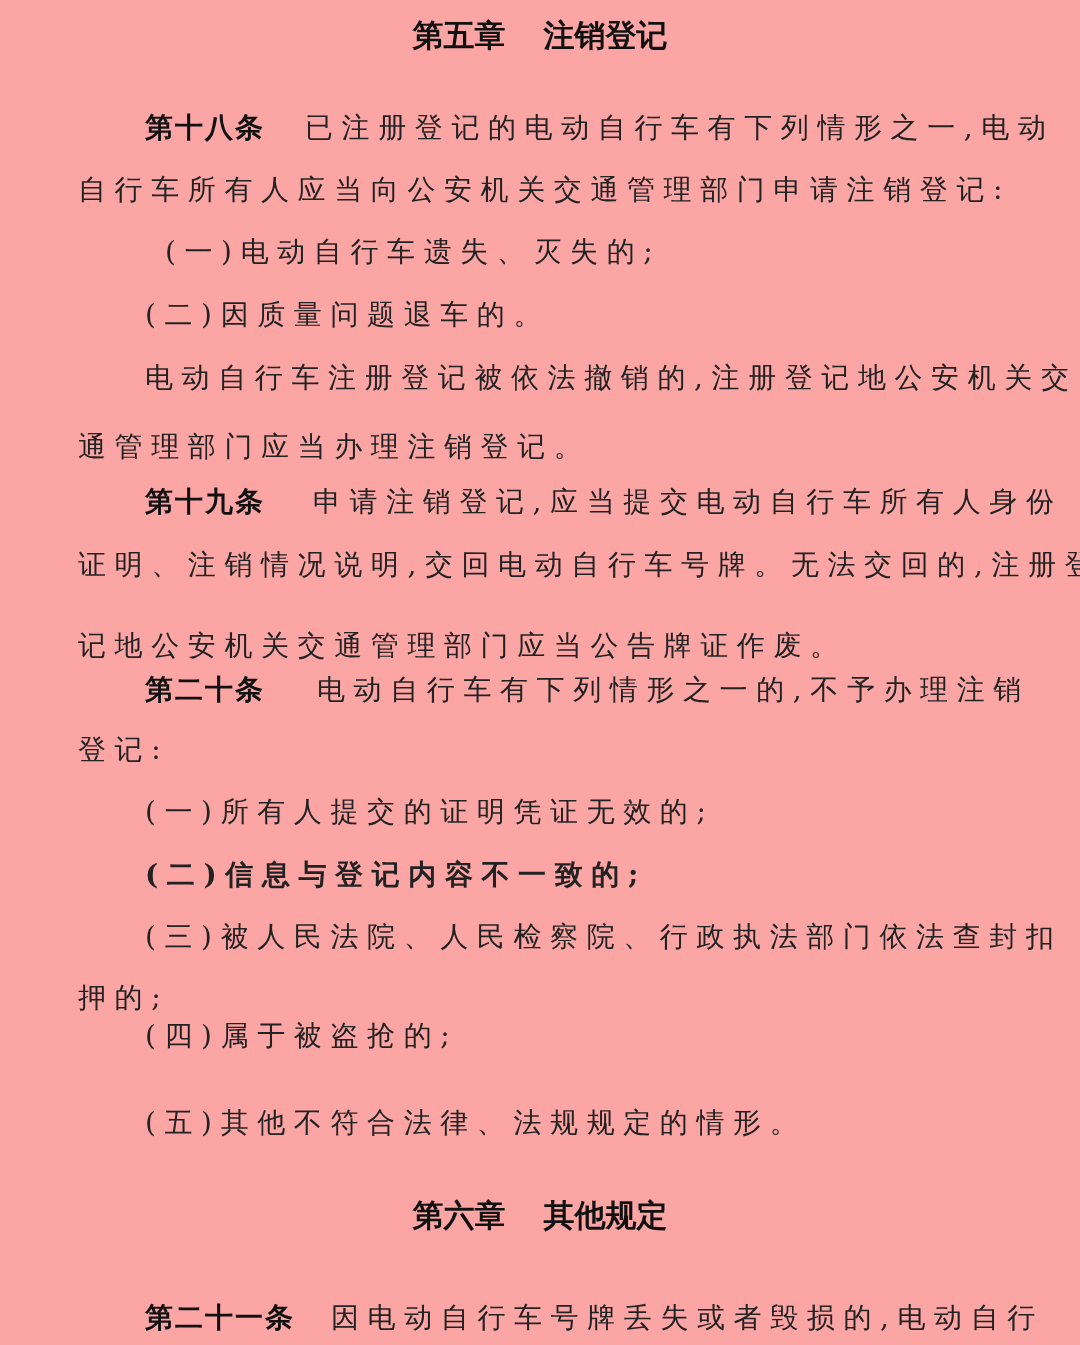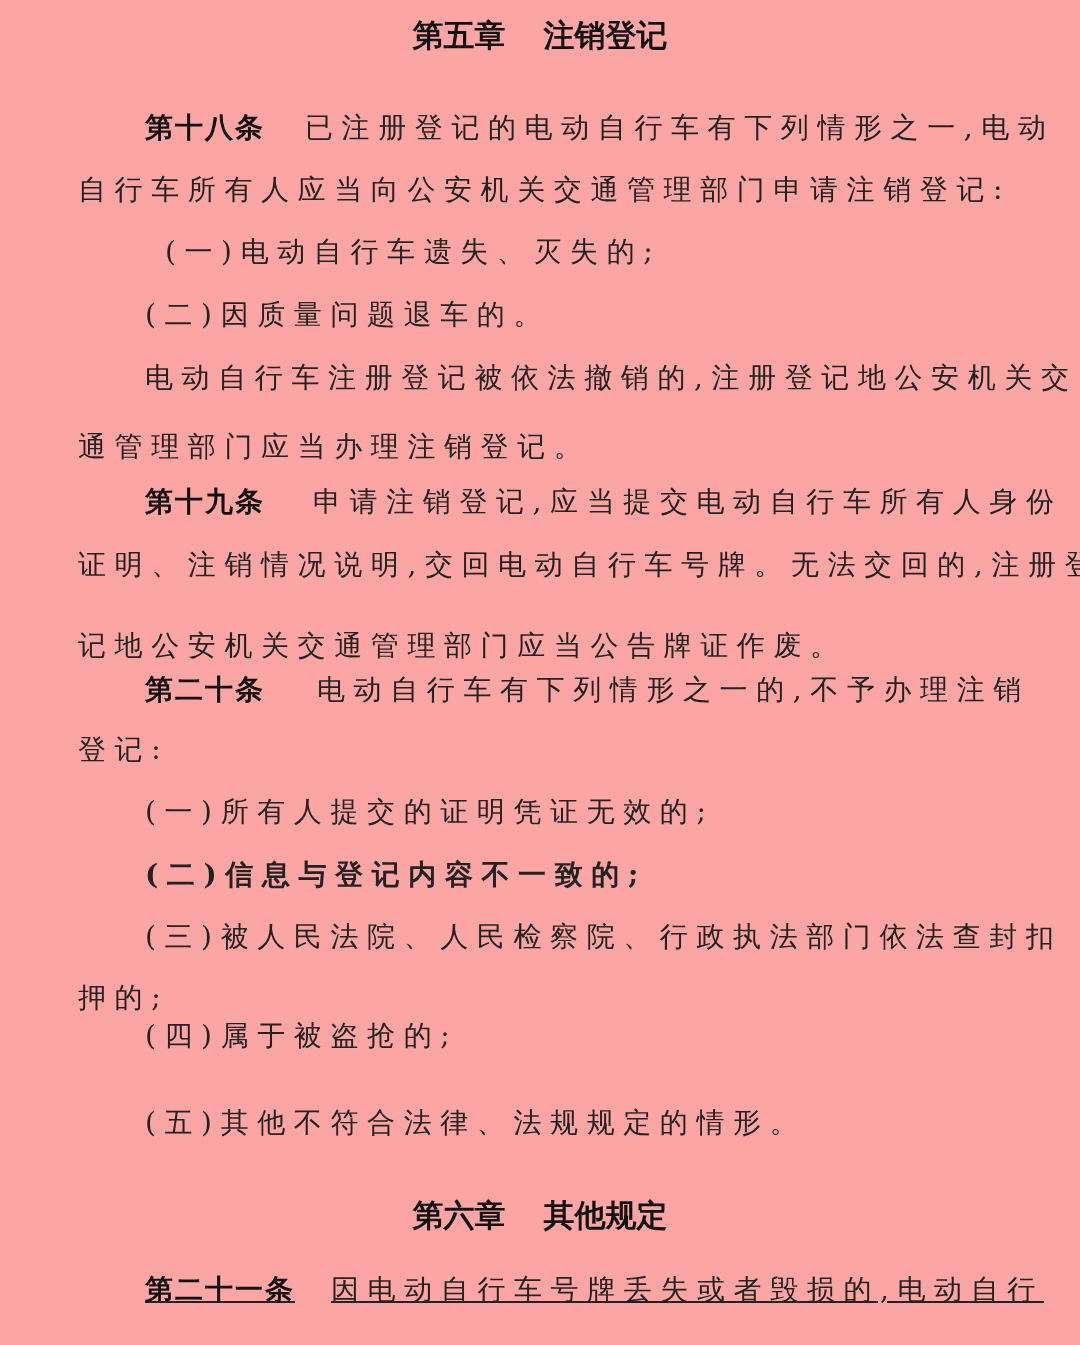--- a/index.html
+++ b/index.html
@@ -49,17 +49,17 @@
   <div class="line indent" style="top:855px;font-weight:bold;">(二)信息与登记内容不一致的;</div>
   <div class="line indent" style="top:917px;">(三)被人民法院、人民检察院、行政执法部门依法查封扣</div>
   <div class="line flush" style="top:978px;">押的;</div>
   <div class="line indent" style="top:1016px;">(四)属于被盗抢的;</div>
   <div class="line indent" style="top:1103px;">(五)其他不符合法律、法规规定的情形。</div>
 
   <div class="chapter" style="top:1193px;">
     <span>第六章</span><span class="gap"></span><span>其他规定</span>
   </div>
 
-  <div class="line indent" style="top:1270px;text-decoration:underline;">
+  <div class="line indent" style="top:1298px;">
     <span class="art" style="margin-right:36px;">第二十一条</span><span>因电动自行车号牌丢失或者毁损的,电动自行</span>
   </div>
 
 </div>
 
 </body></html>

